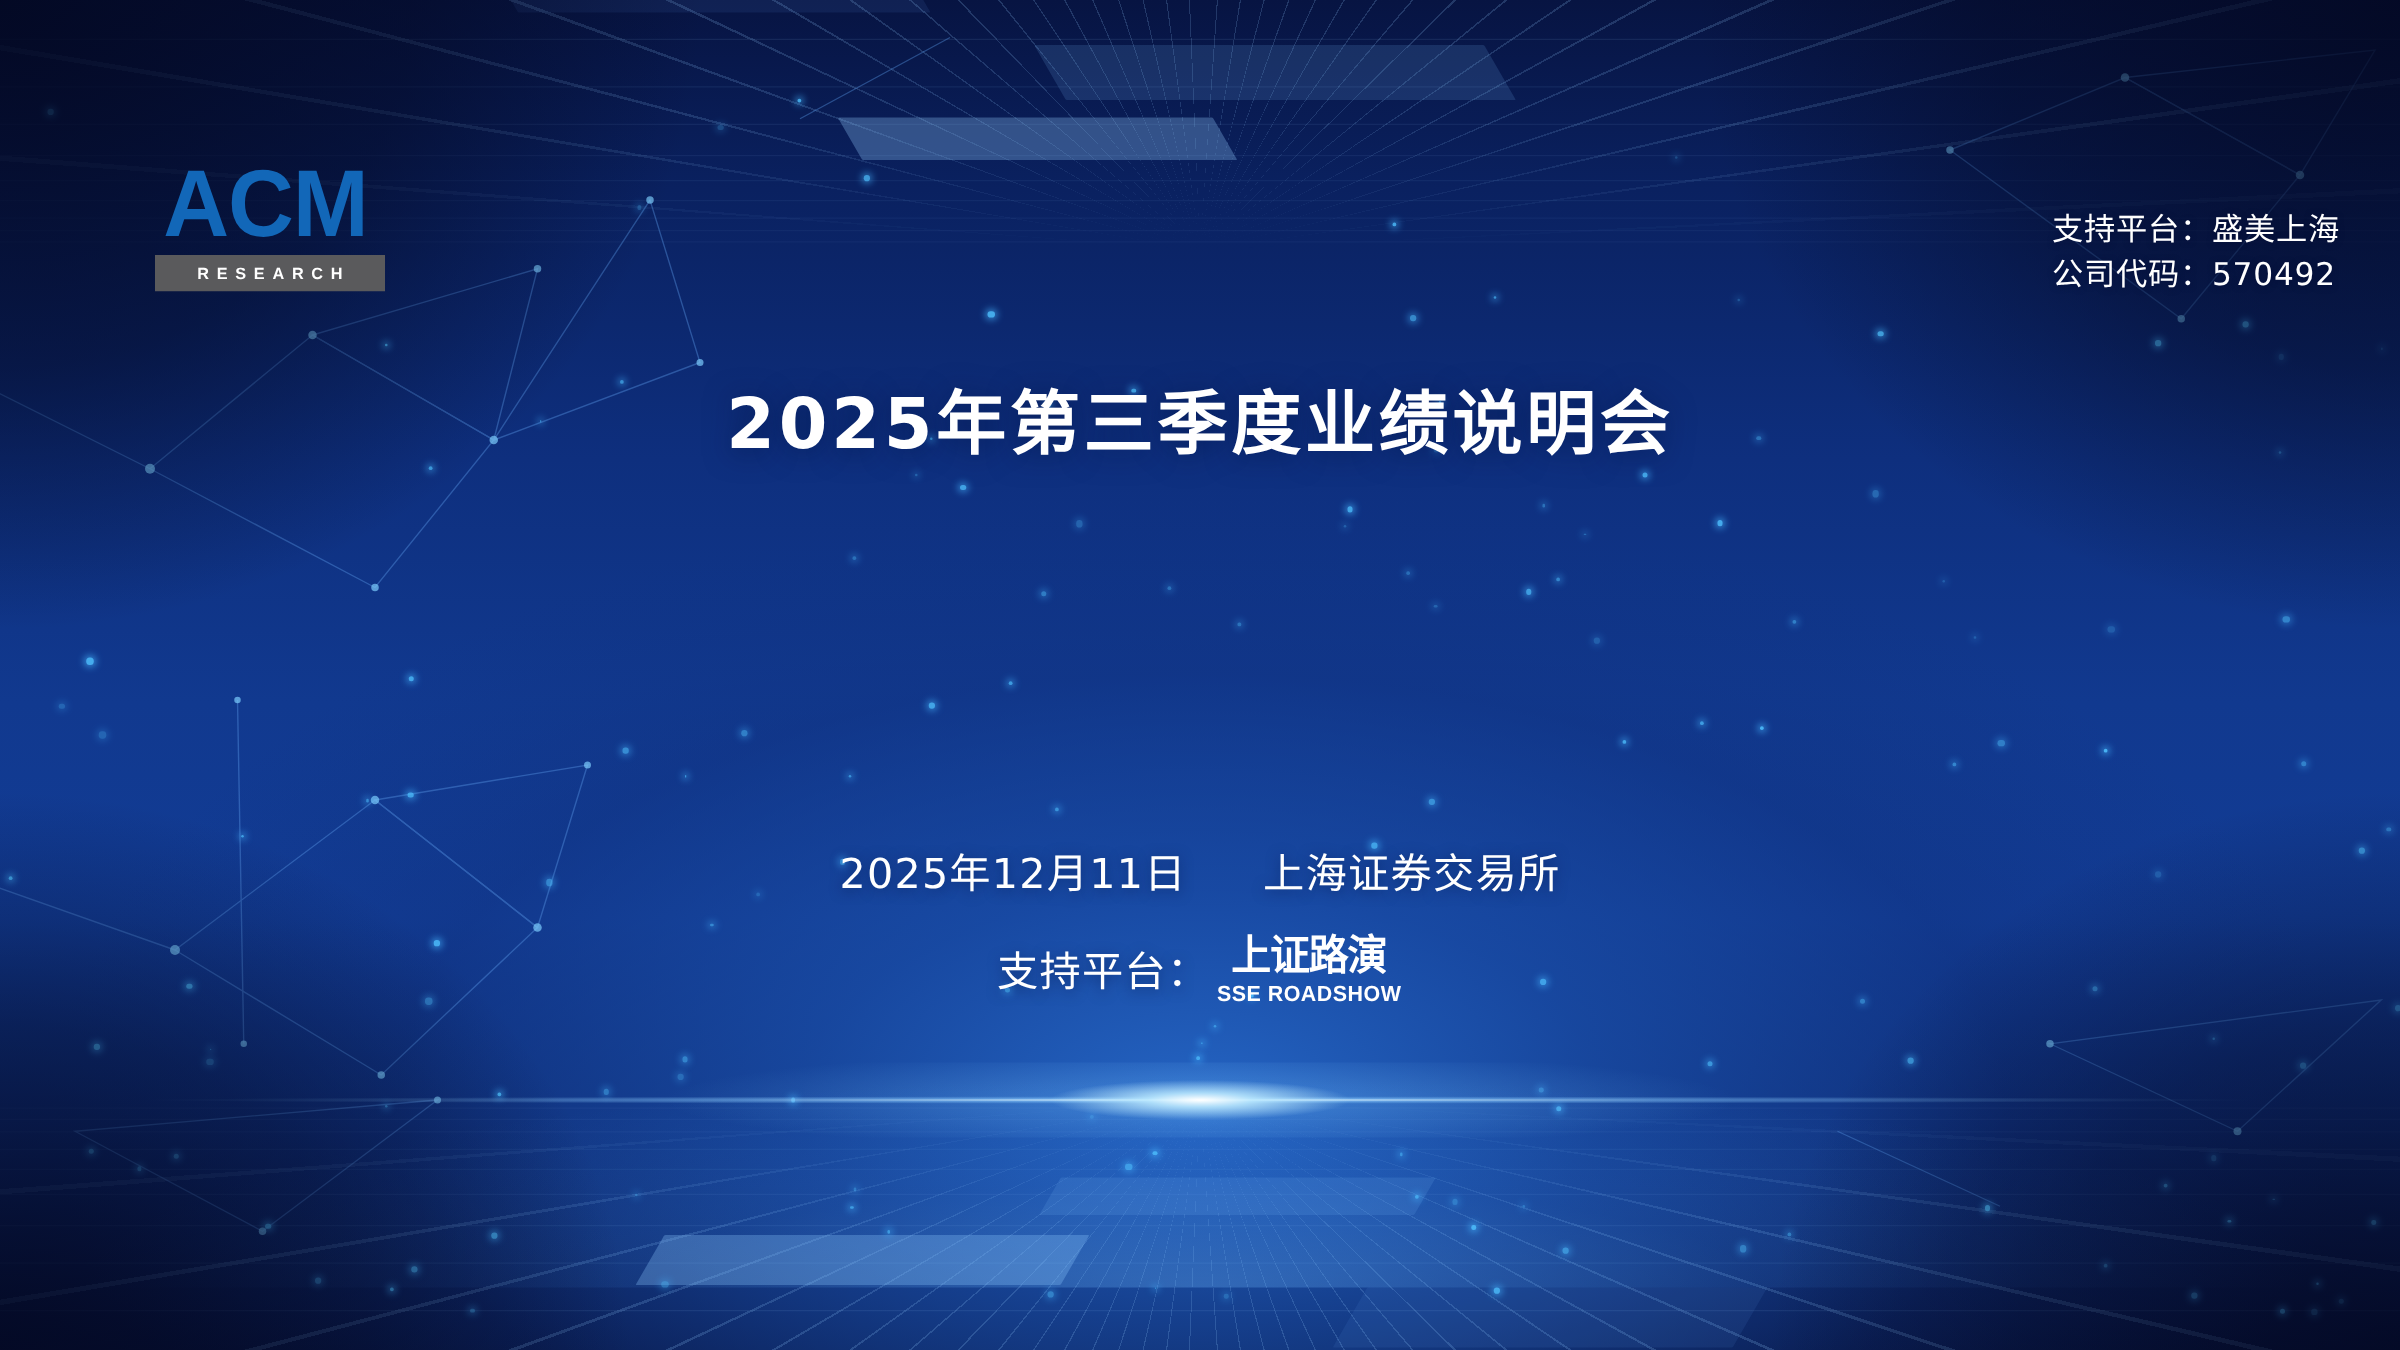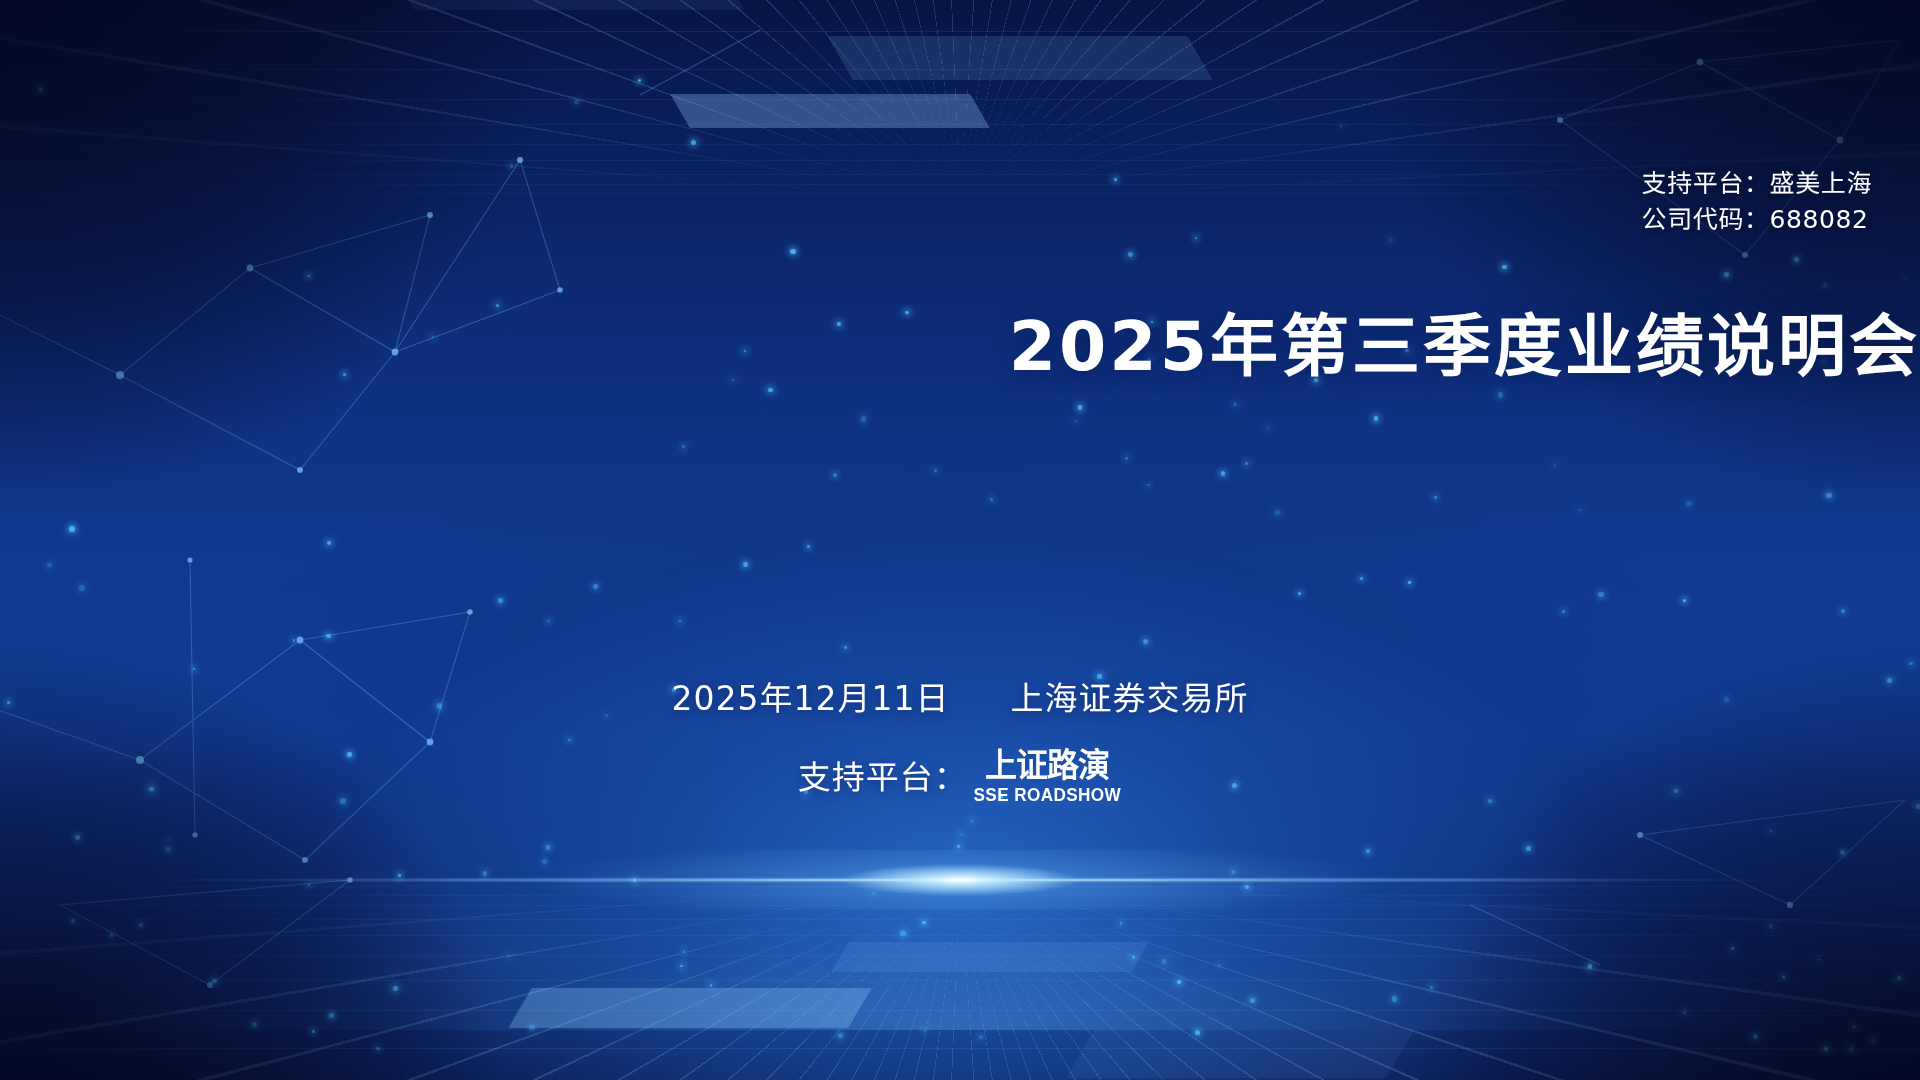--- a/index.html
+++ b/index.html
@@ -223,27 +223,26 @@
     font-family: "DejaVu Sans", "Liberation Sans", sans-serif;
   }
   #title-line-1 {
     font-size: 74px;
     font-weight: 700;
     letter-spacing: 2px;
     line-height: 1.16;
     text-shadow: 0 3px 22px rgba(3,20,70,0.55);
   }
   #title-line-2 {
-    font-size: 68px;
+    font-size: 56px;
     font-weight: 700;
     letter-spacing: 3px;
     line-height: 1.16;
     margin-top: 10px;
     text-shadow: 0 3px 22px rgba(3,20,70,0.55);
-    text-align: right;
   }
 
   
   #meta {
     position: absolute;
     left: 0;
     right: 0;
     top: 672px;
     text-align: center;
     color: #ffffff;
@@ -538,24 +537,30 @@
       <span class="dot" style="left: 1244.6px; top: 884.9px; width: 4px; height: 4px; opacity: 0.76;"></span>
       <span class="dot" style="left: 1561.9px; top: 609.8px; width: 3.1px; height: 3.1px; opacity: 0.57;"></span>
       <span class="dot" style="left: 1230.8px; top: 870.2px; width: 3.8px; height: 3.8px; opacity: 0.45;"></span>
     </div>
 
   <div id="horizon-flare"></div>
   <div class="bg-layer" id="bg-vignette"></div>
 
   <div id="content">
 
+    <div id="logo">
+      <div id="logo-acm">ACM</div>
+      <div id="logo-research-bar">
+        <span id="logo-research">RESEARCH</span>
+      </div>
+    </div>
 
     <div id="company-info">
       <div class="row">支持平台：盛美上海</div>
-      <div class="row">公司代码：688082</div>
+      <div class="row">公司代码：570492</div>
     </div>
 
     <div id="headline">
       <div id="title-line-2">2025年第三季度业绩说明会</div>
     </div>
 
     <div id="meta">
       <div id="meta-date-row">
         <span>2025年12月11日</span>
         <span class="gap"></span>

